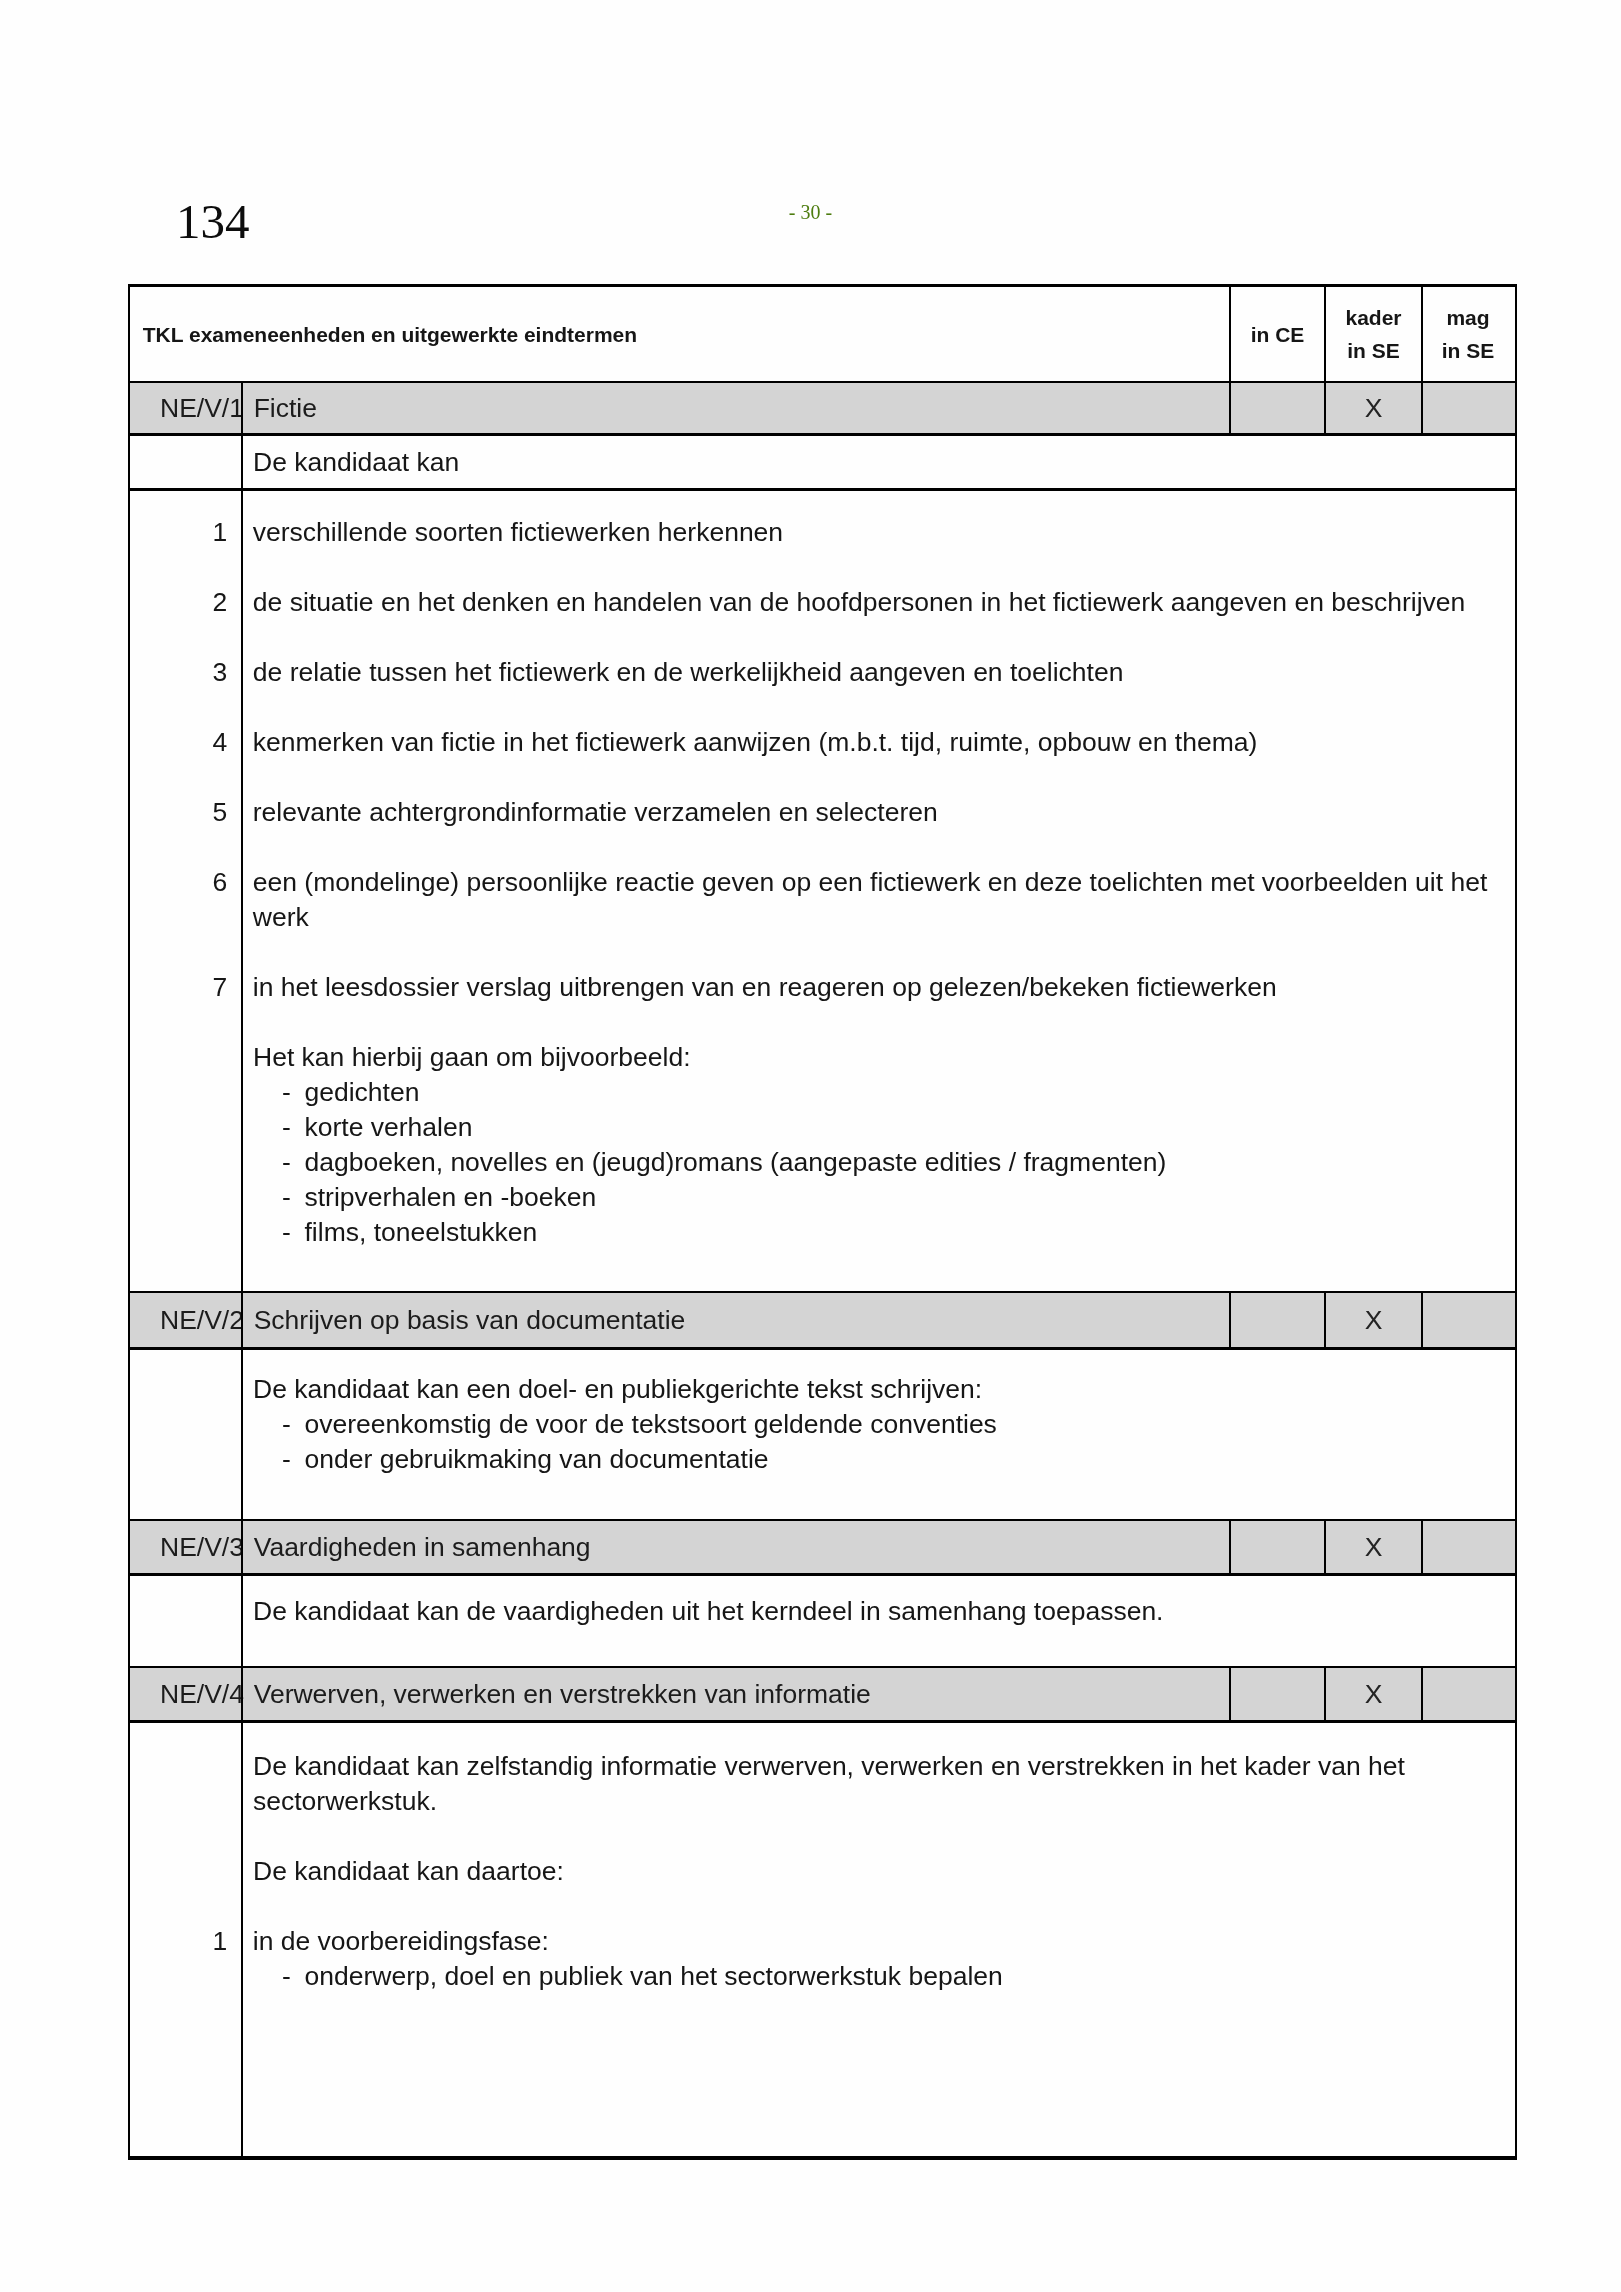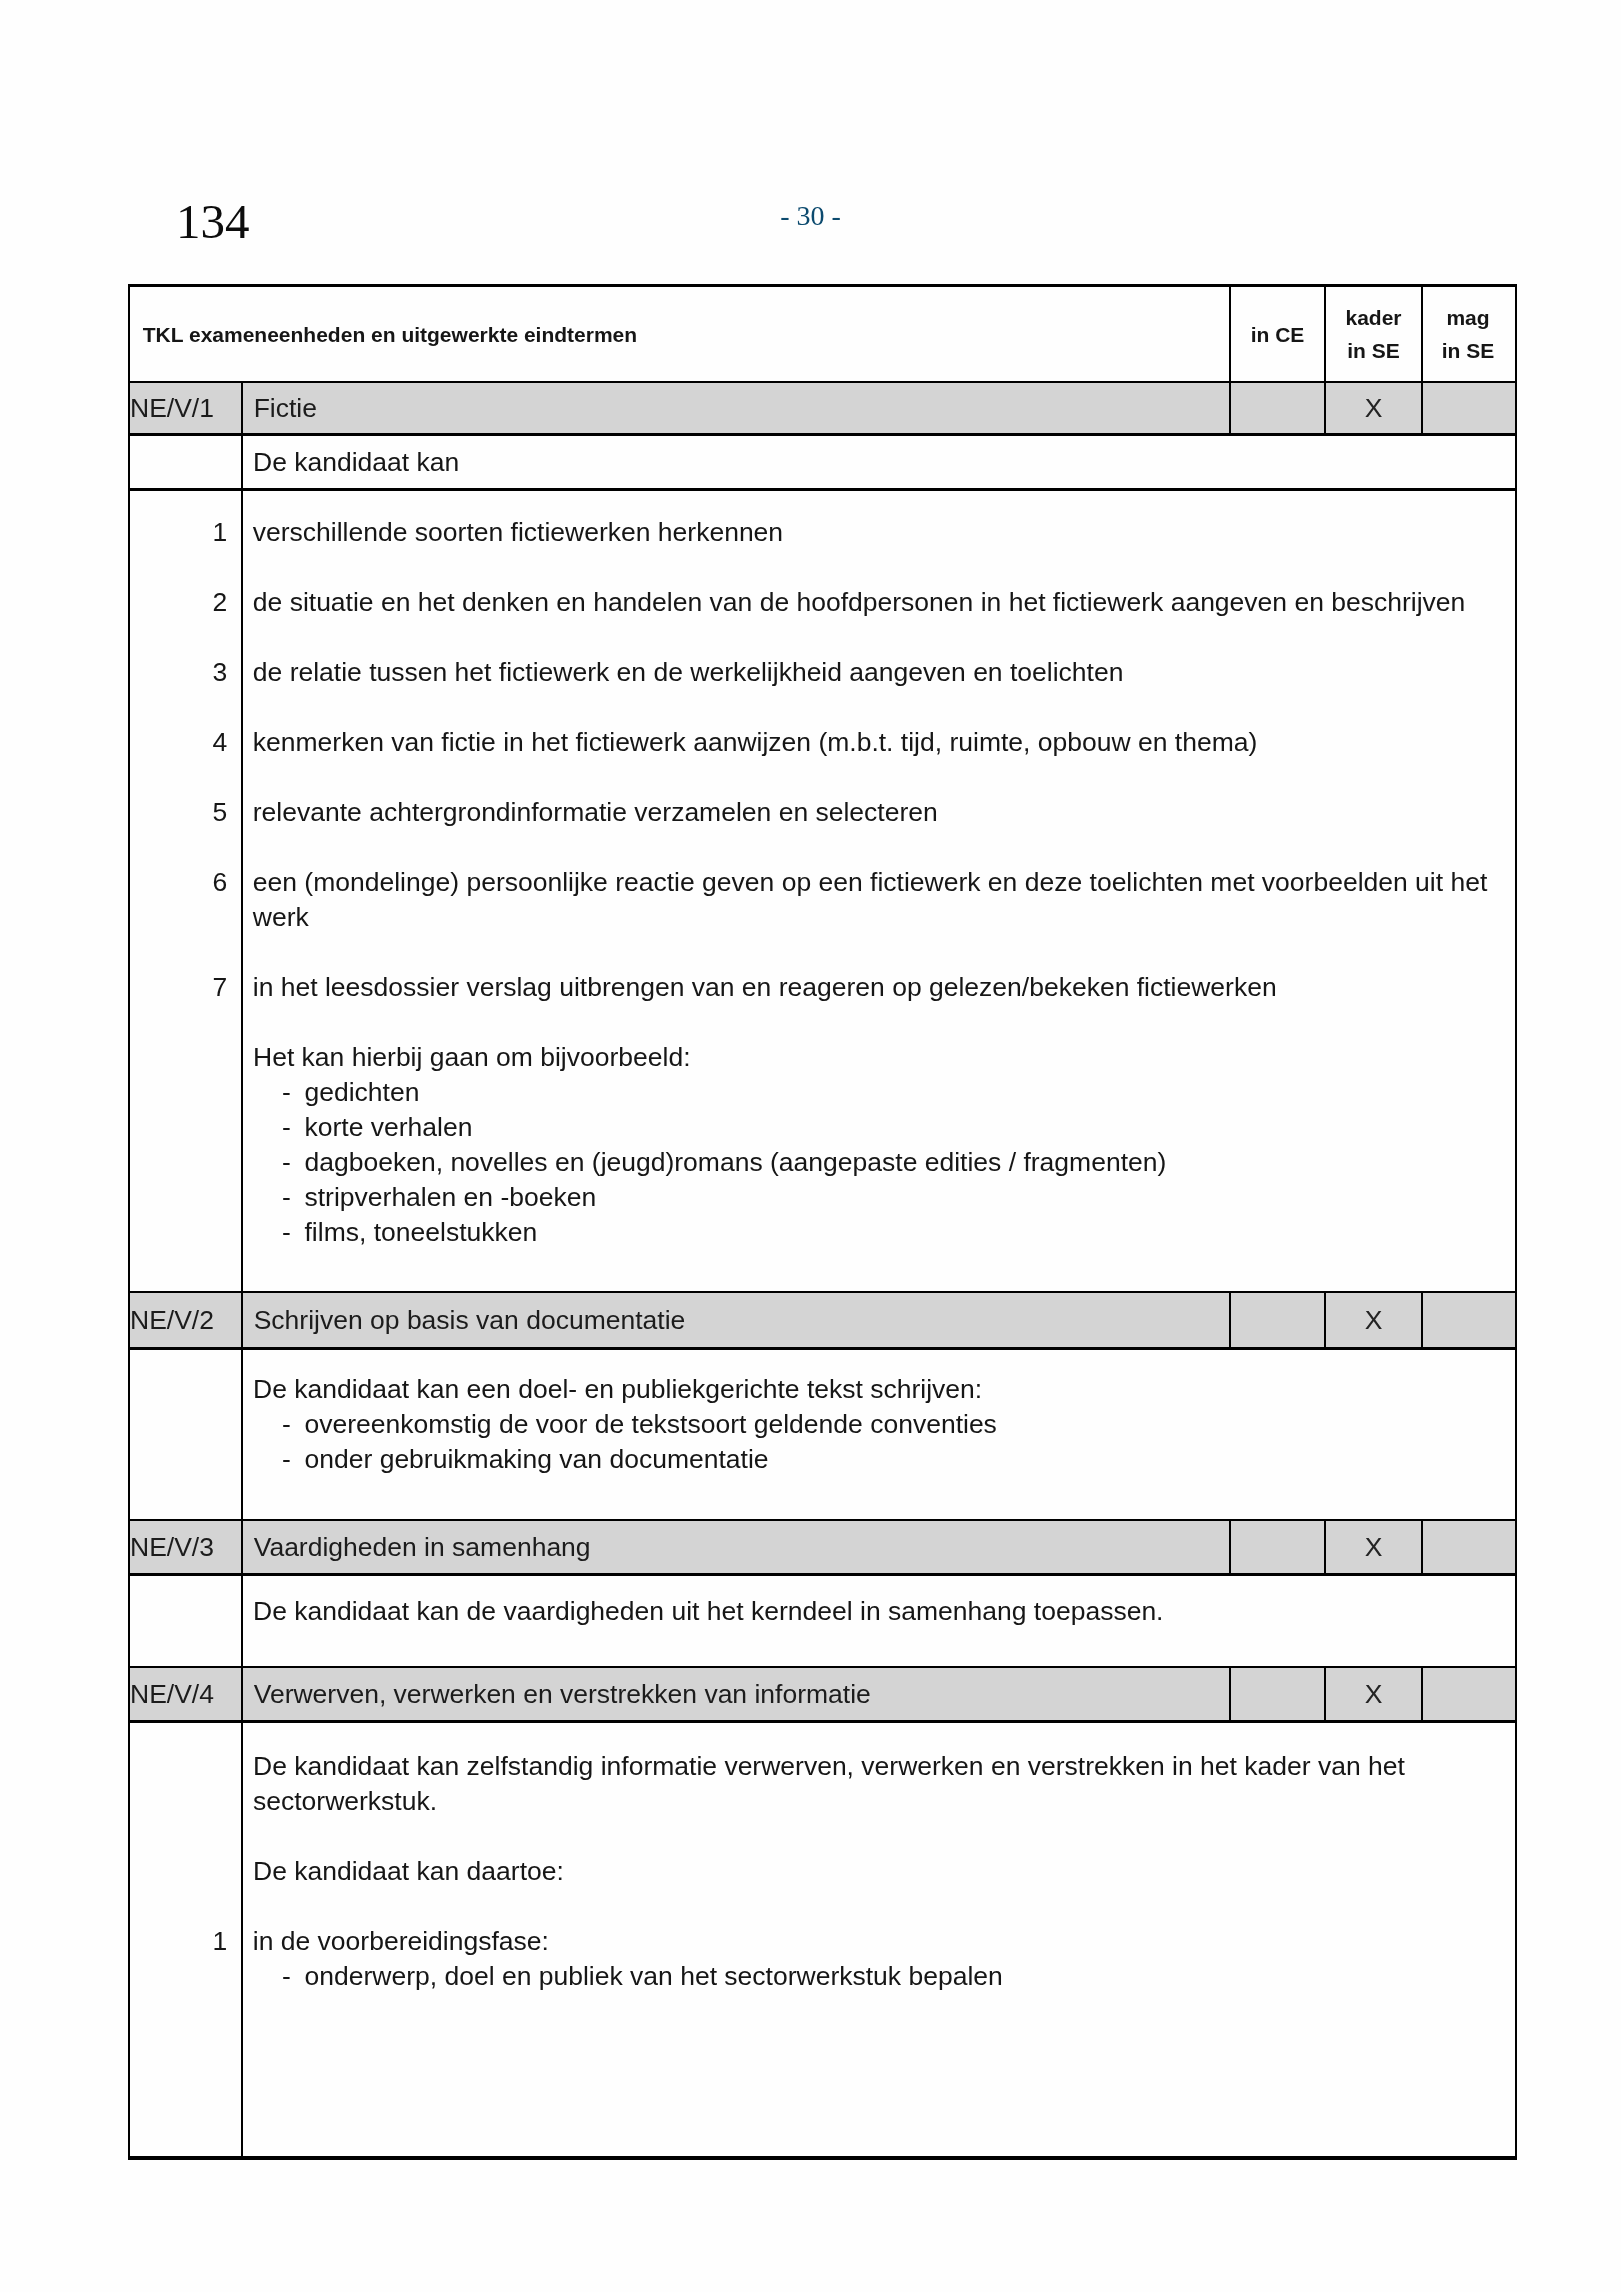--- a/index.html
+++ b/index.html
@@ -27,23 +27,23 @@
     color: #0d0d0d;
   }
 
   .pn-center {
     position: absolute;
     left: 0;
     width: 100%;
     top: 202px;
     text-align: center;
     font-family: "Liberation Serif", serif;
-    font-size: 28px;
+    font-size: 20px;
     line-height: 1;
-    color: #0c4a6e;
+    color: #4d7c0f;
   }
 
   .tbl {
     position: absolute;
     left: 128px;
     top: 284px;
     width: 1389px;
     height: 1876px;
     box-sizing: border-box;
     border: 2.9px solid #000;
@@ -80,21 +80,21 @@
 
   .sec {
     background: #d4d4d4;
     border-top: 2px solid #000;
     border-bottom: 3.9px solid #000;
     display: grid;
     grid-template-columns: 111px 988px 95px 97px 92px;
     color: #1c1c1c;
   }
   .sec > div { display: flex; align-items: center; box-sizing: border-box; }
-  .sec .sid { padding-left: 0; }
+  .sec .sid { padding-left: 30px; }
   .sec .stitle { padding-left: 12.7px; }
   .sec .smark { border-left: 2px solid #000; justify-content: center; color: #242424; }
   .h56 { height: 55px; }
   .h58 { height: 57px; }
   .h60 { height: 59px; }
 
   .introrow {
     height: 55px;
     border-bottom: 3.9px solid #000;
     display: flex;

